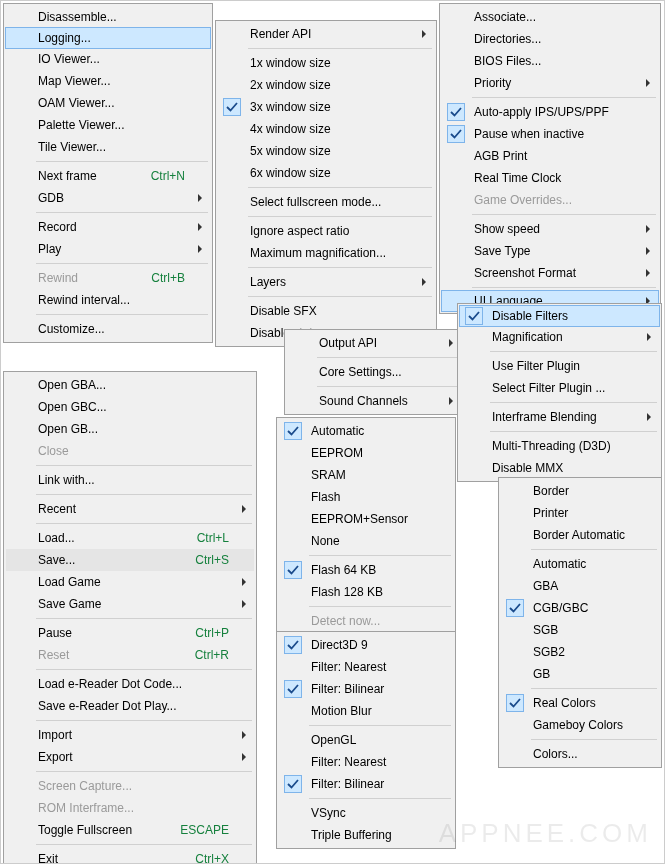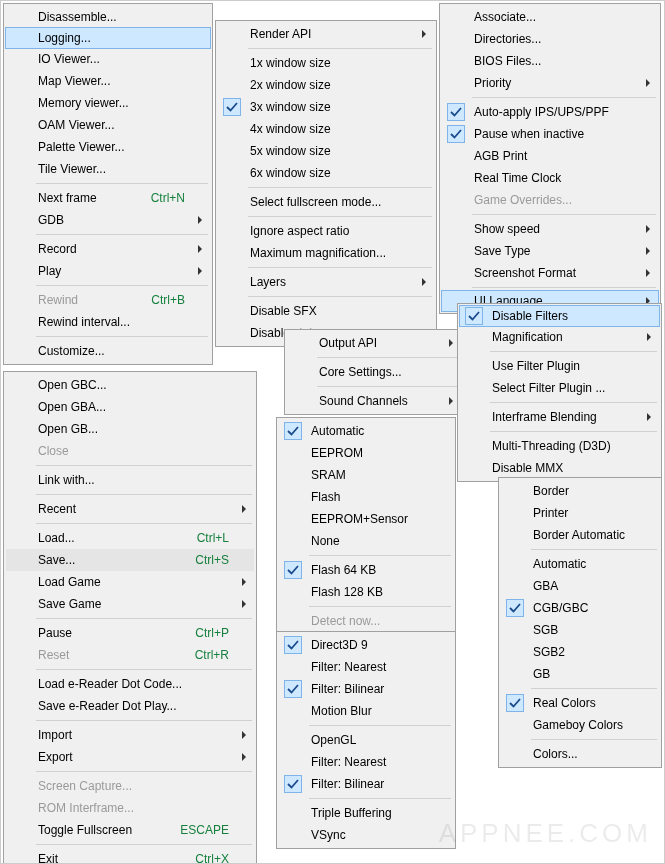--- a/index.html
+++ b/index.html
@@ -103,24 +103,20 @@
     <div class="item">
       <span class="iconcol"></span>
       <span class="lbl">IO Viewer...</span>
     </div>
     <div class="item">
       <span class="iconcol"></span>
       <span class="lbl">Map Viewer...</span>
     </div>
     <div class="item">
       <span class="iconcol"></span>
-      <span class="lbl">Memory viewer...</span>
-    </div>
-    <div class="item">
-      <span class="iconcol"></span>
       <span class="lbl">OAM Viewer...</span>
     </div>
     <div class="item">
       <span class="iconcol"></span>
       <span class="lbl">Palette Viewer...</span>
     </div>
     <div class="item">
       <span class="iconcol"></span>
       <span class="lbl">Tile Viewer...</span>
     </div>
@@ -158,25 +154,25 @@
     </div>
     <div class="sep"></div>
     <div class="item">
       <span class="iconcol"></span>
       <span class="lbl">Customize...</span>
     </div>
   </div>
 <div class="menu" id="m2" style="left:2px; top:370px; width:254px;">
     <div class="item">
       <span class="iconcol"></span>
+      <span class="lbl">Open GBA...</span>
+    </div>
+    <div class="item">
+      <span class="iconcol"></span>
       <span class="lbl">Open GBC...</span>
-    </div>
-    <div class="item">
-      <span class="iconcol"></span>
-      <span class="lbl">Open GBA...</span>
     </div>
     <div class="item">
       <span class="iconcol"></span>
       <span class="lbl">Open GB...</span>
     </div>
     <div class="item disabled">
       <span class="iconcol"></span>
       <span class="lbl">Close</span>
     </div>
     <div class="sep"></div>
@@ -444,25 +440,25 @@
           <svg viewBox="0 0 12 12">
             <path d="M1 6 L4.5 9.5 L11 2" stroke="#1a4b8c" stroke-width="1.8" fill="none"></path>
           </svg>
         </span>
       </span>
       <span class="lbl">Filter: Bilinear</span>
     </div>
     <div class="sep"></div>
     <div class="item">
       <span class="iconcol"></span>
+      <span class="lbl">VSync</span>
+    </div>
+    <div class="item">
+      <span class="iconcol"></span>
       <span class="lbl">Triple Buffering</span>
-    </div>
-    <div class="item">
-      <span class="iconcol"></span>
-      <span class="lbl">VSync</span>
     </div>
   </div>
 <div class="menu" id="m7" style="left:438px; top:2px; width:222px;">
     <div class="item">
       <span class="iconcol"></span>
       <span class="lbl">Associate...</span>
     </div>
     <div class="item">
       <span class="iconcol"></span>
       <span class="lbl">Directories...</span>

